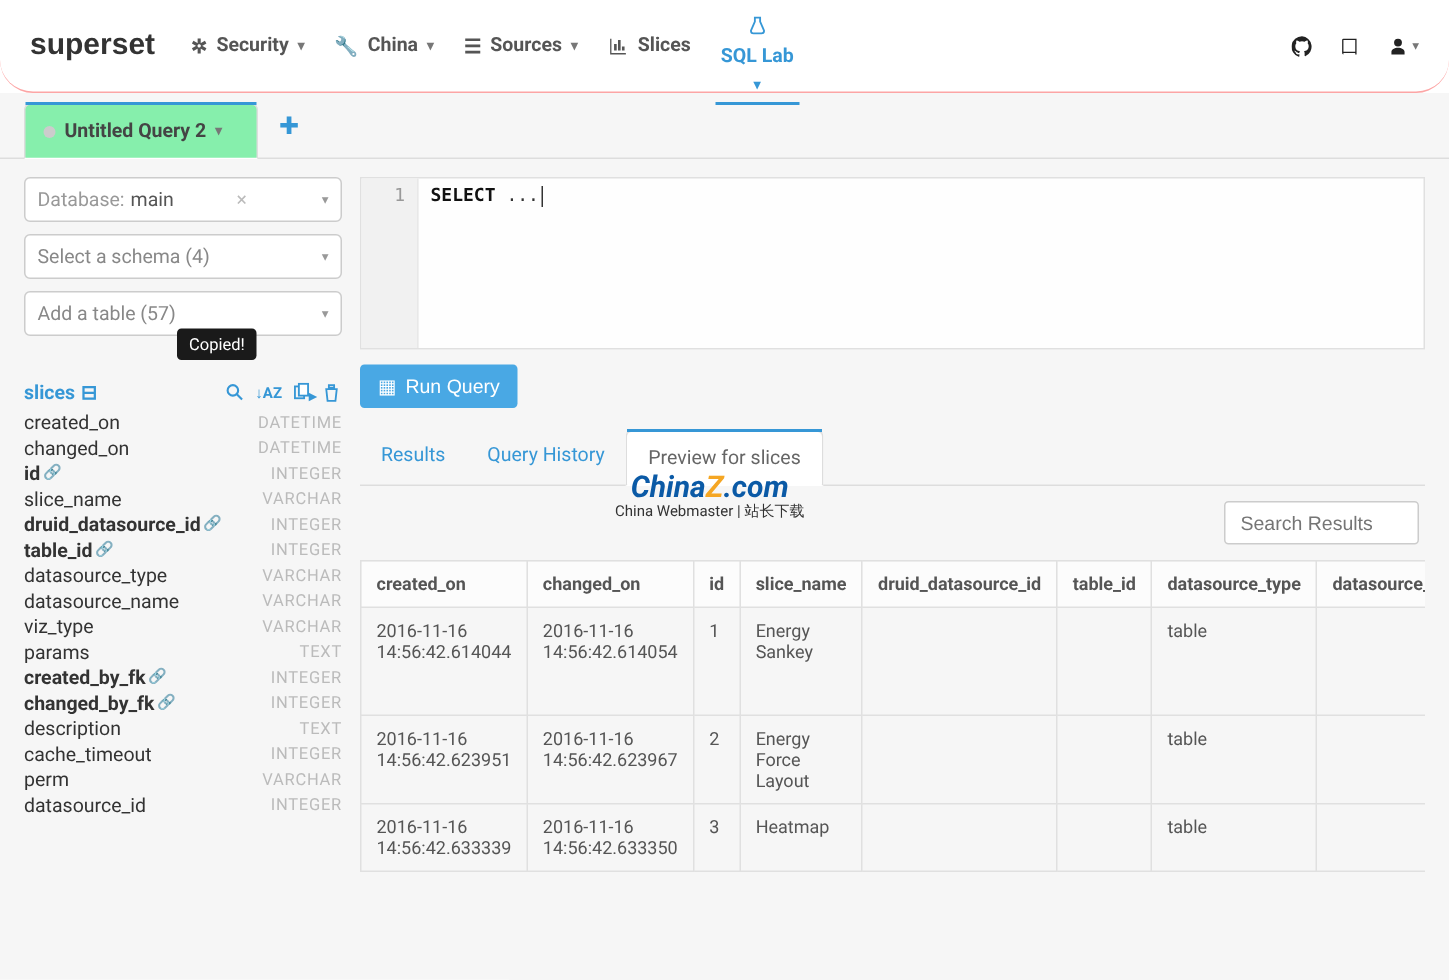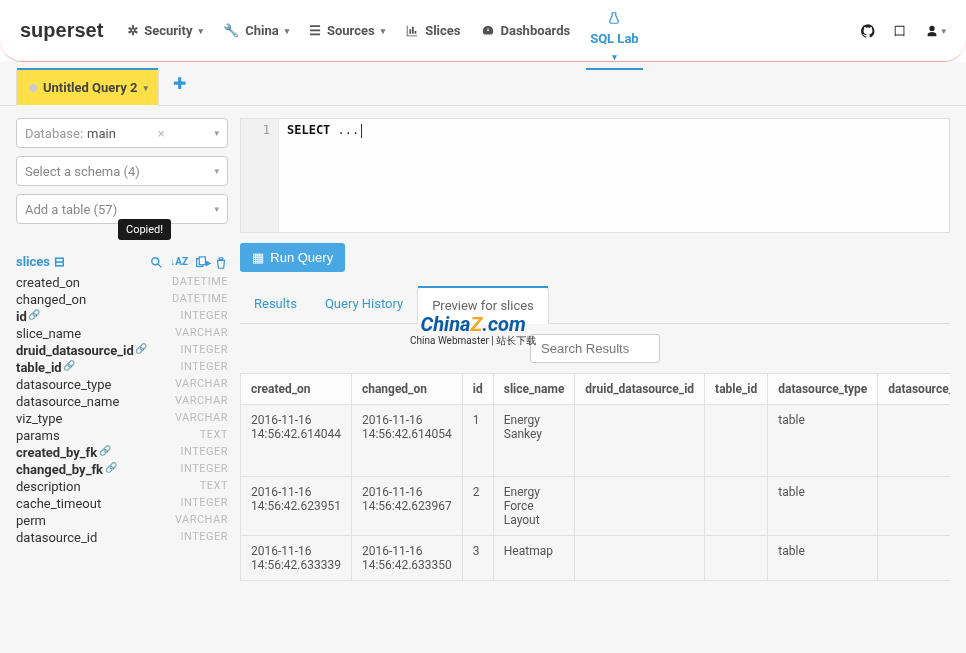--- a/index.html
+++ b/index.html
@@ -6,21 +6,21 @@
 body { font-family: -apple-system, BlinkMacSystemFont, "Segoe UI", Roboto, Helvetica, Arial, sans-serif; font-size: 13px; color: #333; background: #fff; width: 966px; height: 653px; overflow: hidden; }
 .navbar { display: flex; align-items: center; padding: 8px 20px; border-bottom: 1px solid #fca5a5; height: 62px; border-radius: 22px; }
 .brand { font-family: Arial, sans-serif; font-weight: 700; font-size: 20px; color: #333; margin-right: 20px; }
 .nav-list { display: flex; list-style: none; gap: 12px; flex: 1; }
 .nav-item { display: flex; align-items: center; gap: 6px; padding: 6px 4px; color: #555; cursor: pointer; font-weight: 700; font-size: 13px; }
 .nav-item.active { color: #3697d6; border-bottom: 2px solid #3697d6; padding-bottom: 6px; margin-bottom: -12px; flex-direction: column; }
 .nav-icons-right { display: flex; gap: 18px; align-items: center; color: #333; }
 .caret { font-size: 9px; color: #777; }
 .workspace { background: #f6f6f6; padding: 0 0 16px 0; height: 605px; }
 .tabbar { display: flex; align-items: center; border-bottom: 1px solid #ddd; padding: 0 16px; margin-bottom: 12px; }
-.qtab { display: flex; align-items: center; gap: 6px; padding: 10px 10px 10px 12px; border: 1px solid #ddd; border-bottom-color: #fff; background: #fde047; border-radius: 4px 4px 0 0; font-weight: 700; color: #444; margin-top: 6px; position: relative; top: 1px; }
+.qtab { display: flex; align-items: center; gap: 6px; padding: 10px 23px 10px 12px; border: 1px solid #ddd; border-bottom-color: #fff; background: #86efac; border-radius: 4px 4px 0 0; font-weight: 700; color: #444; margin-top: 6px; position: relative; top: 1px; }
 .qtab.active::before { content:""; position:absolute; top:-2px; left:0; right:0; height:2px; background:#3697d6; }
 .qtab .dot { width: 8px; height: 8px; border-radius: 50%; background: #ccc; }
 .add-tab { color: #3697d6; padding: 10px 14px; font-size: 16px; cursor: pointer; }
 .main { display: flex; gap: 12px; padding: 0 16px; height: 546px; }
 .side { width: 212px; flex-shrink: 0; }
 .select-box { width: 100%; height: 30px; border: 1px solid #ccc; border-radius: 4px; background: #fff; display: flex; align-items: center; padding: 0 8px; margin-bottom: 8px; color: #888; position: relative; }
 .select-box .sel-caret { margin-left: auto; color: #999; font-size: 9px;}
 .select-box .clear-x { color: #bbb; margin-right: 8px; font-size: 13px;}
 .tooltip { position: absolute; background: #1a1a1a; color: #fff; font-size: 11px; padding: 4px 8px; border-radius: 3px; }
 .table-hdr { display: flex; align-items: center; color: #3697d6; font-weight: 700; margin: 30px 0 4px 0; }
@@ -39,21 +39,21 @@
 .gutter { width: 38px; background: #f1f1f1; color: #999; font-family: Menlo, Consolas, monospace; font-size: 12px; padding: 4px 8px; text-align: right; border-right: 1px solid #e8e8e8;}
 .code { flex: 1; padding: 4px 8px; font-family: Menlo, Consolas, monospace; font-size: 12px; position:relative;}
 .code .kw { font-weight: 700; color:#111;}
 .code .cursor { display:inline-block; width:1px; height:14px; background:#333; vertical-align:middle; margin-left:2px;}
 .run-row { margin: 10px 0 6px 0; }
 .run-btn { background: #49a8e4; color: #fff; border: none; padding: 7px 12px; border-radius: 3px; cursor: pointer; font-size: 13px; display:inline-flex; align-items:center; gap:6px;}
 .result-tabs { display: flex; border-bottom: 1px solid #ddd; margin-top: 8px; }
 .rtab { padding: 10px 14px; color: #3697d6; cursor: pointer; font-size: 13px; }
 .rtab.active { border: 1px solid #ddd; border-bottom-color: #fff; border-radius: 4px 4px 0 0; color: #666; position:relative; top:1px; background:#fff;}
 .rtab.active::before { content:""; position:absolute; top:-2px; left:0; right:0; height:2px; background:#3697d6;}
-.search-row { display:flex; justify-content:center; margin:10px 4px;}
+.search-row { display:flex; justify-content:flex-end; margin:10px 4px;}
 .search-input { border:1px solid #ccc; border-radius:3px; padding:6px 10px; width:130px; color:#999; font-size:13px;}
 .results-table { width:100%; border-collapse:collapse; font-size:12px; }
 .results-table th { text-align:left; padding:8px 10px; border:1px solid #e0e0e0; font-weight:700; color:#555; background:#fcfcfc; white-space:nowrap;}
 .results-table td { padding:8px 10px; border:1px solid #e0e0e0; color:#555; vertical-align:top;}
 .table-wrap { overflow-x:auto; }
 .watermark { position: fixed; left: 410px; top: 312px; pointer-events: none; text-align:center; z-index:5;}
 .watermark .big { font-weight:700; font-style:italic; font-size:20px;}
 .watermark .big .c { color:#0b5aa6;}
 .watermark .big .z { color:#f5a623;}
 .watermark .big .d { color:#0b5aa6;}
@@ -81,28 +81,20 @@
       <span>Sources</span>
       <span class="caret">▾</span>
     </li>
     <li class="nav-item">
       <span>
         <svg class="ico" viewBox="0 0 16 16">
             <path d="M2 14V2h1v11h11v1H2zm3-3V6h2v5H5zm3 0V3h2v8H8zm3 0V8h2v3h-2z" fill="#555"></path>
           </svg>
       </span>
       <span>Slices</span>
-    </li>
-    <li class="nav-item">
-      <span>
-        <svg class="ico" viewBox="0 0 16 16">
-            <path d="M8 2a6 6 0 00-6 6 6 6 0 001.5 4h9A6 6 0 0014 8a6 6 0 00-6-6zm0 2l1 4H7l1-4z" fill="#555"></path>
-          </svg>
-      </span>
-      <span>Dashboards</span>
     </li>
     <li class="nav-item active">
       <span>
         <svg class="ico" viewBox="0 0 16 16">
             <path d="M6 2h4v3l3 7a2 2 0 01-2 2H5a2 2 0 01-2-2l3-7V2z" fill="none" stroke="#3697d6" stroke-width="1.4"></path>
           </svg>
       </span>
       <span>SQL Lab</span>
       <span class="caret" style="color:#3697d6">▾</span>
     </li>

